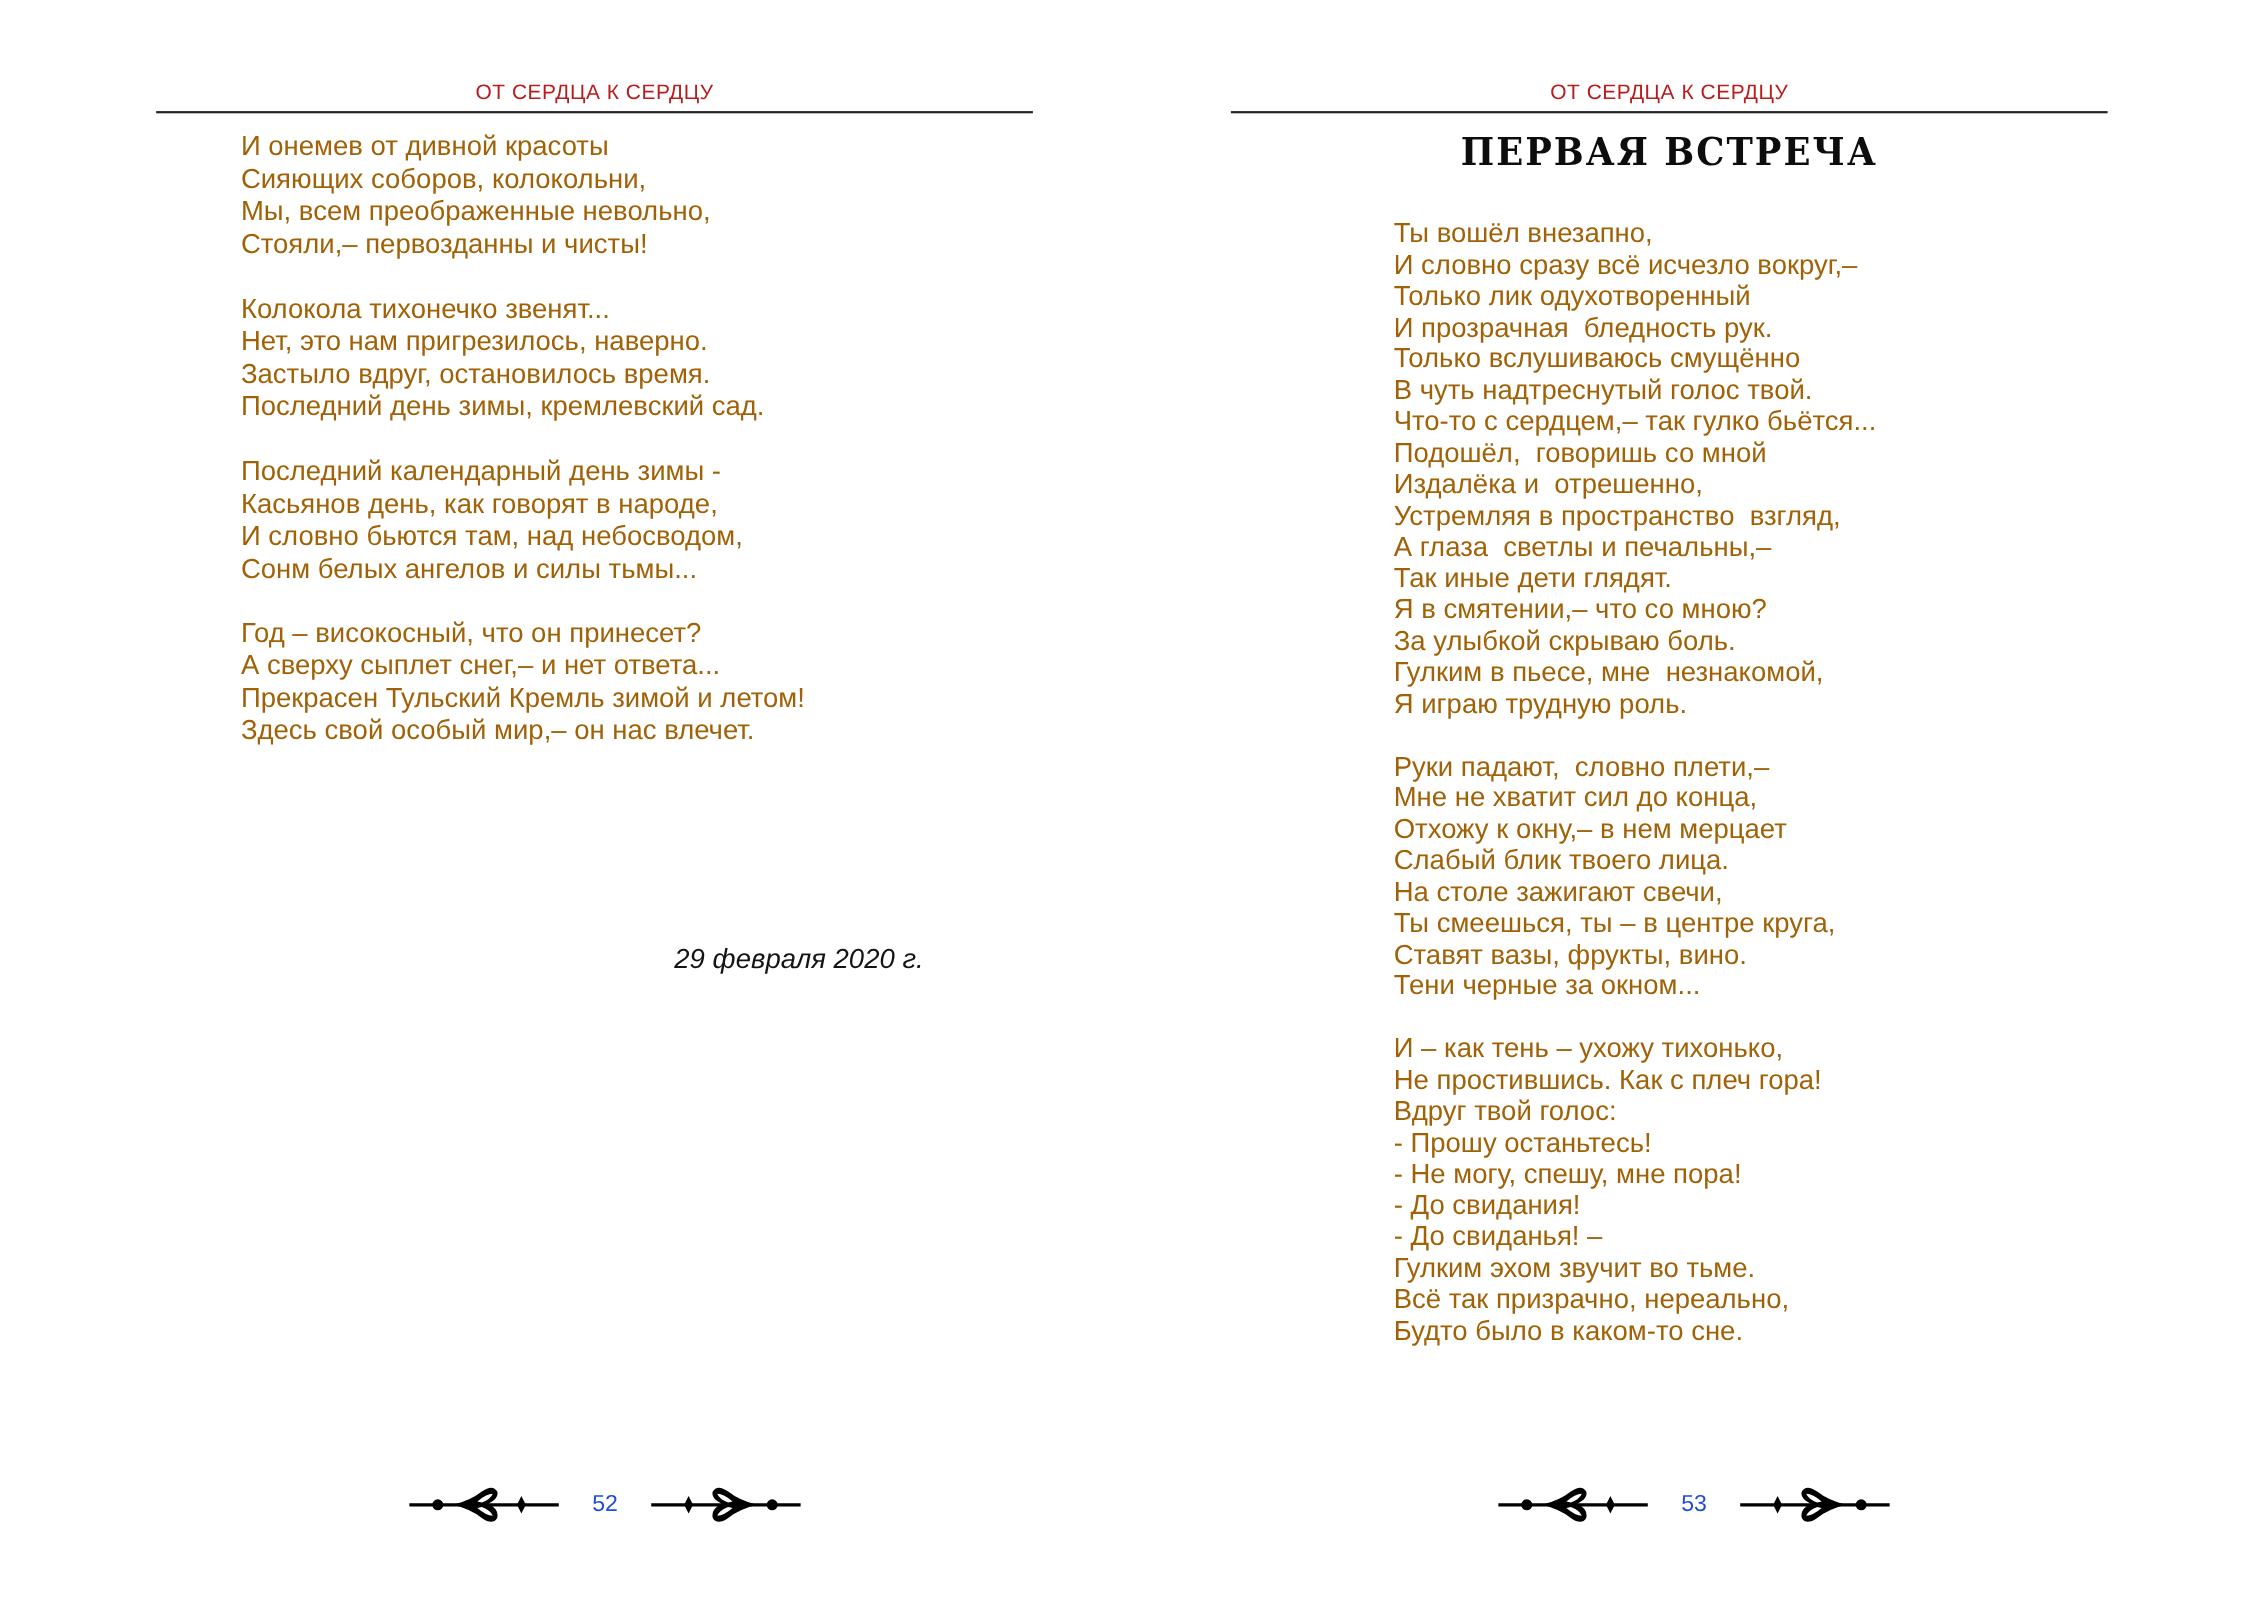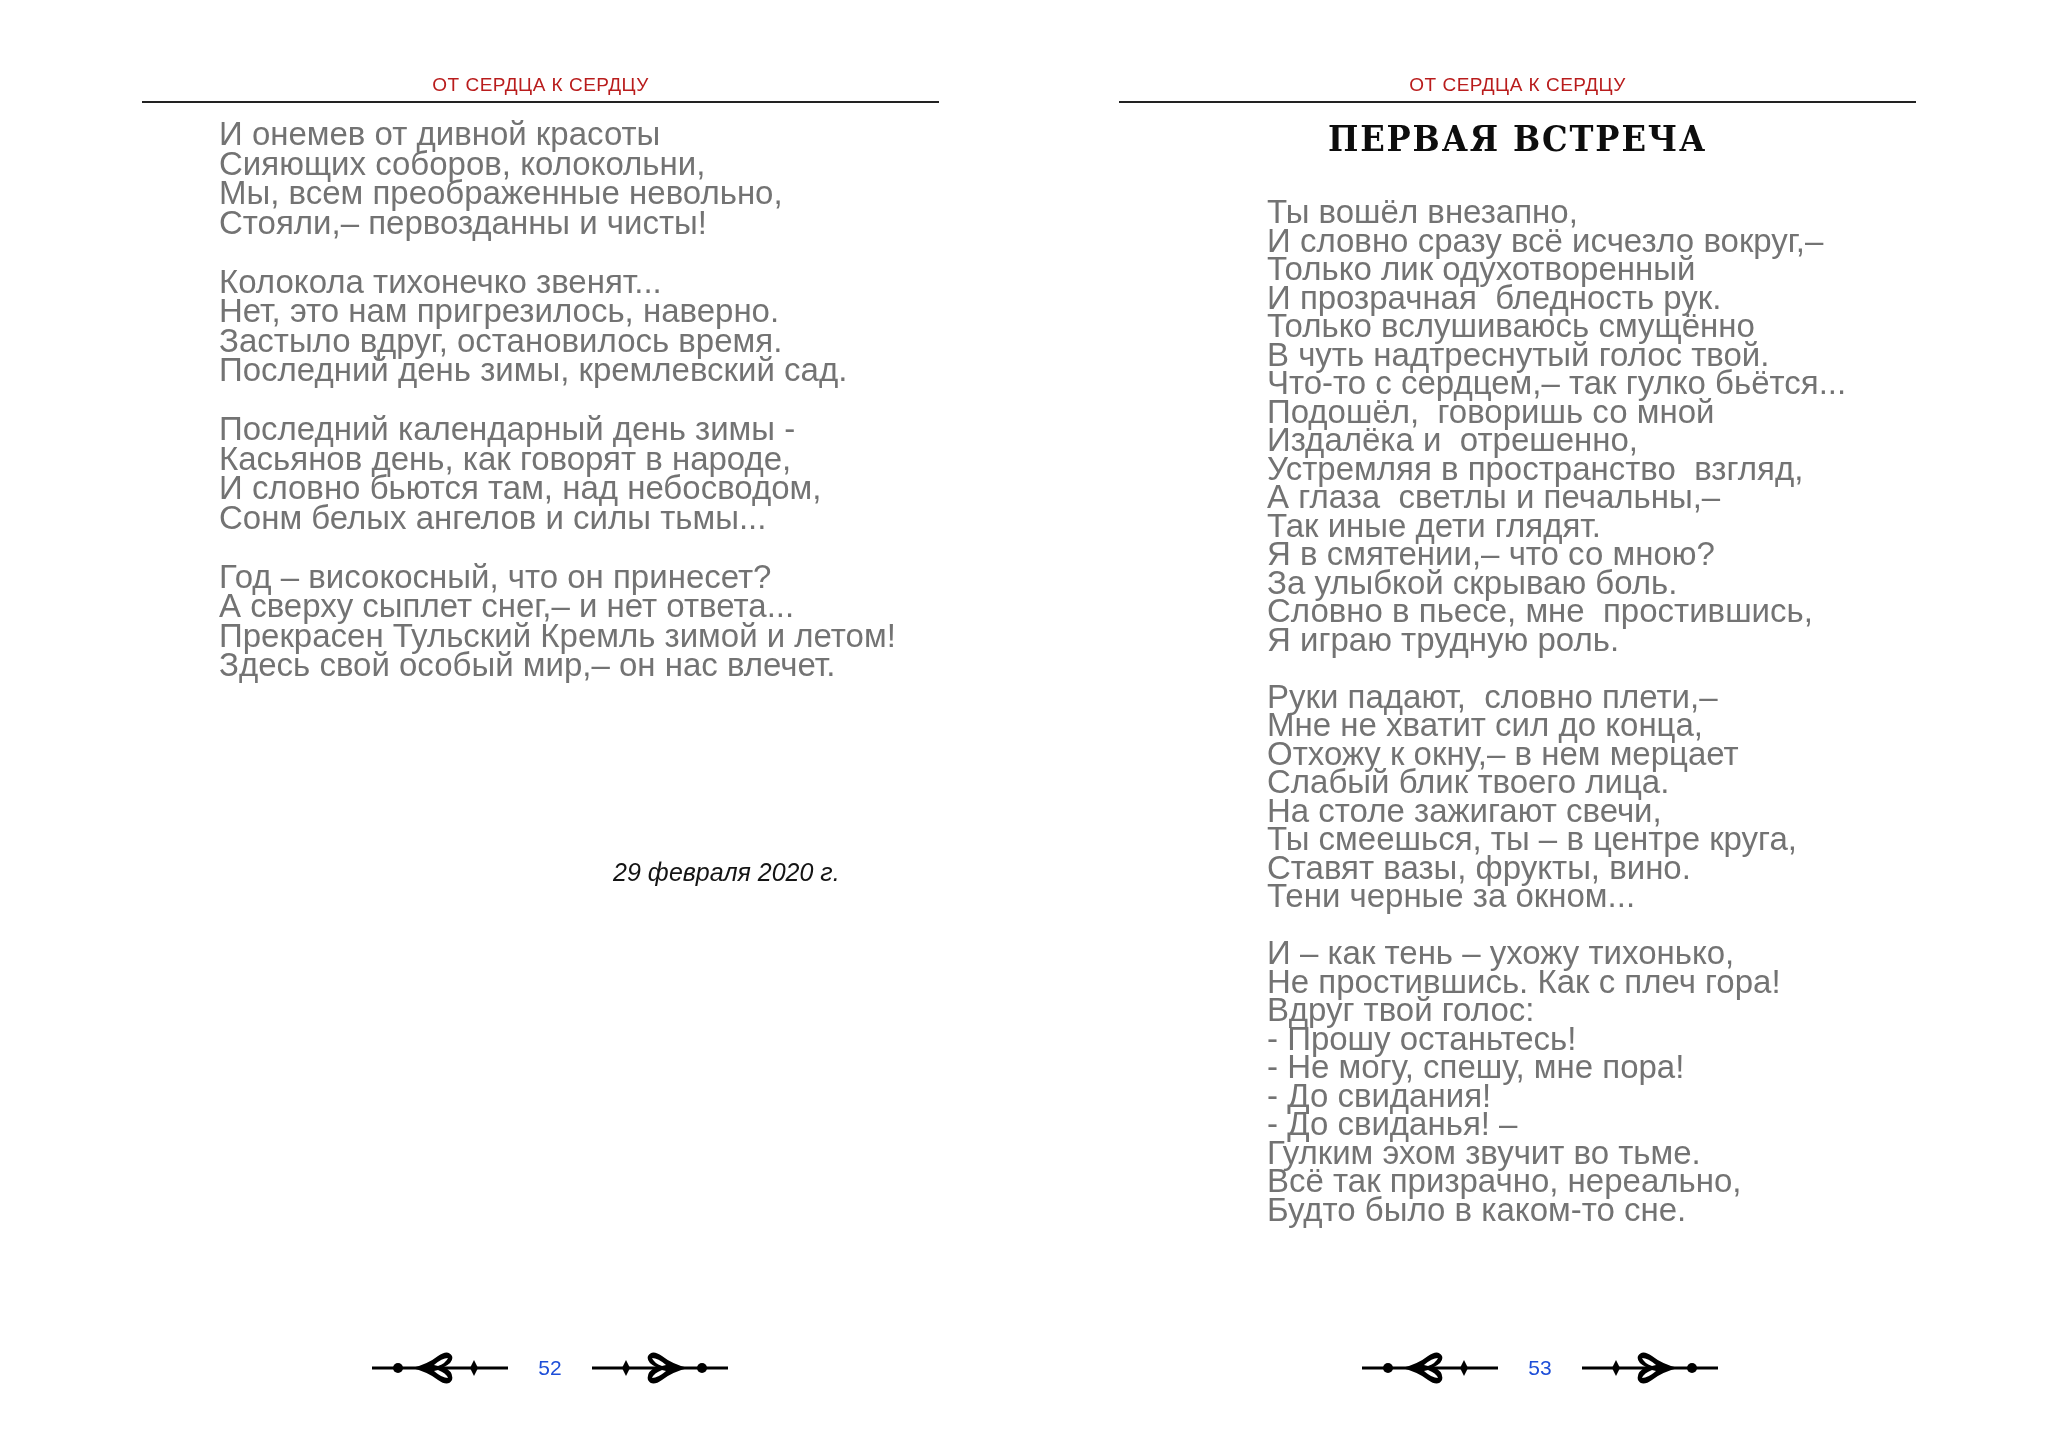--- a/index.html
+++ b/index.html
@@ -53,22 +53,22 @@
       font-family: "DejaVu Serif", "Liberation Serif", serif;
       font-weight: bold;
       font-size: 35px;
       letter-spacing: 2px;
       transform: scaleX(0.92);
       color: #0d0d0d;
     }
 
     .poem {
       position: absolute;
-      font-size: 33px;
-      color: #737373;
+      font-size: 25px;
+      color: #a16207;
     }
     .page.left .poem {
       left: 219px;
       top: 119px;
       line-height: 29.5px;
     }
     .page.right .poem {
       left: 238px;
       top: 198px;
       line-height: 28.5px;
@@ -186,21 +186,21 @@
       <span class="line">Только вслушиваюсь смущённо</span>
       <span class="line">В чуть надтреснутый голос твой.</span>
       <span class="line">Что-то с сердцем,– так гулко бьётся...</span>
       <span class="line">Подошёл,  говоришь со мной</span>
       <span class="line">Издалёка и  отрешенно,</span>
       <span class="line">Устремляя в пространство  взгляд,</span>
       <span class="line">А глаза  светлы и печальны,–</span>
       <span class="line">Так иные дети глядят.</span>
       <span class="line">Я в смятении,– что со мною?</span>
       <span class="line">За улыбкой скрываю боль.</span>
-      <span class="line">Словно в пьесе, мне  простившись,</span>
+      <span class="line">Гулким в пьесе, мне  незнакомой,</span>
       <span class="line">Я играю трудную роль.</span>
     </div>
     <div class="stanza">
       <span class="line">Руки падают,  словно плети,–</span>
       <span class="line">Мне не хватит сил до конца,</span>
       <span class="line">Отхожу к окну,– в нем мерцает</span>
       <span class="line">Слабый блик твоего лица.</span>
       <span class="line">На столе зажигают свечи,</span>
       <span class="line">Ты смеешься, ты – в центре круга,</span>
       <span class="line">Ставят вазы, фрукты, вино.</span>

